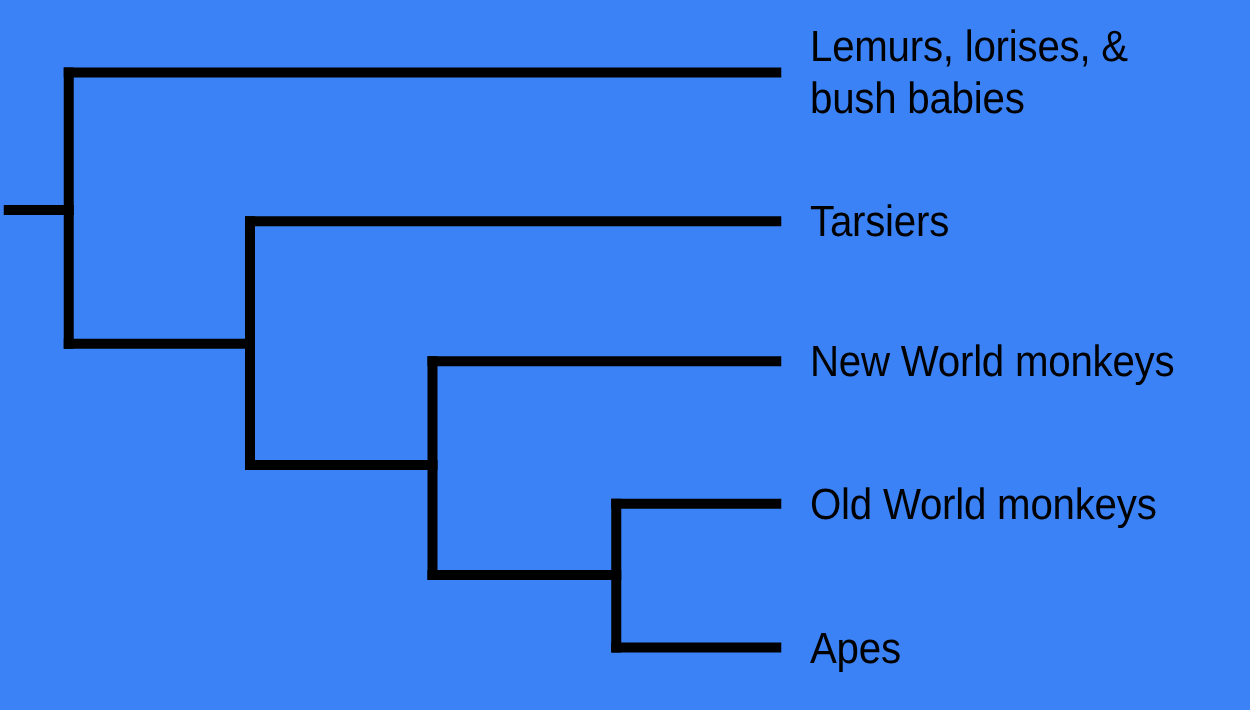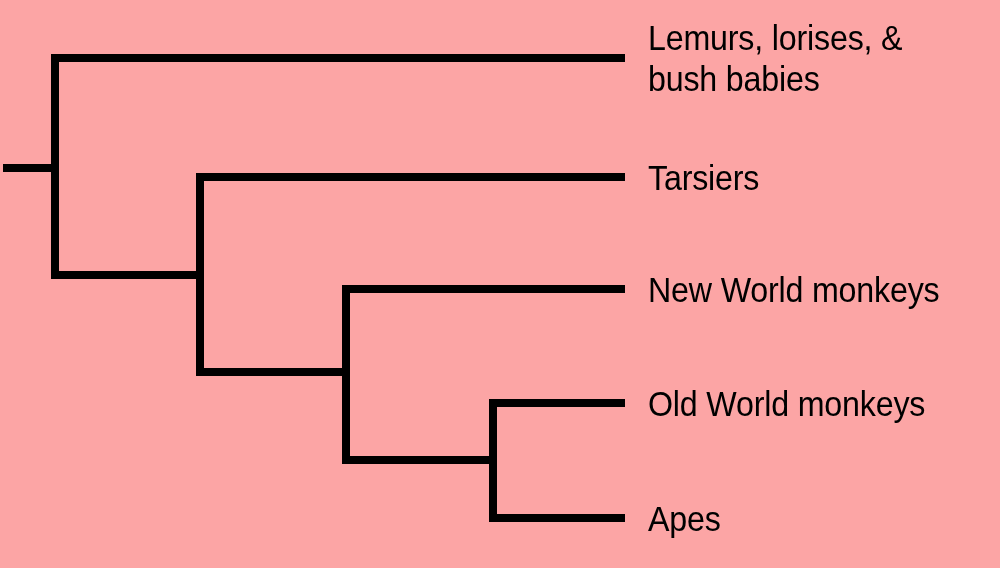--- a/index.html
+++ b/index.html
@@ -8,21 +8,21 @@
     padding: 0;
     background: #ffffff;
   }
   body {
     font-family: "Liberation Sans", "DejaVu Sans", sans-serif;
   }
   #stage {
     position: relative;
     width: 1000px;
     height: 568px;
-    background: #fca5a5;
+    background: #3b82f6;
     overflow: hidden;
   }
   #tree-svg {
     position: absolute;
     left: 0;
     top: 0;
     width: 1000px;
     height: 568px;
     display: block;
   }

